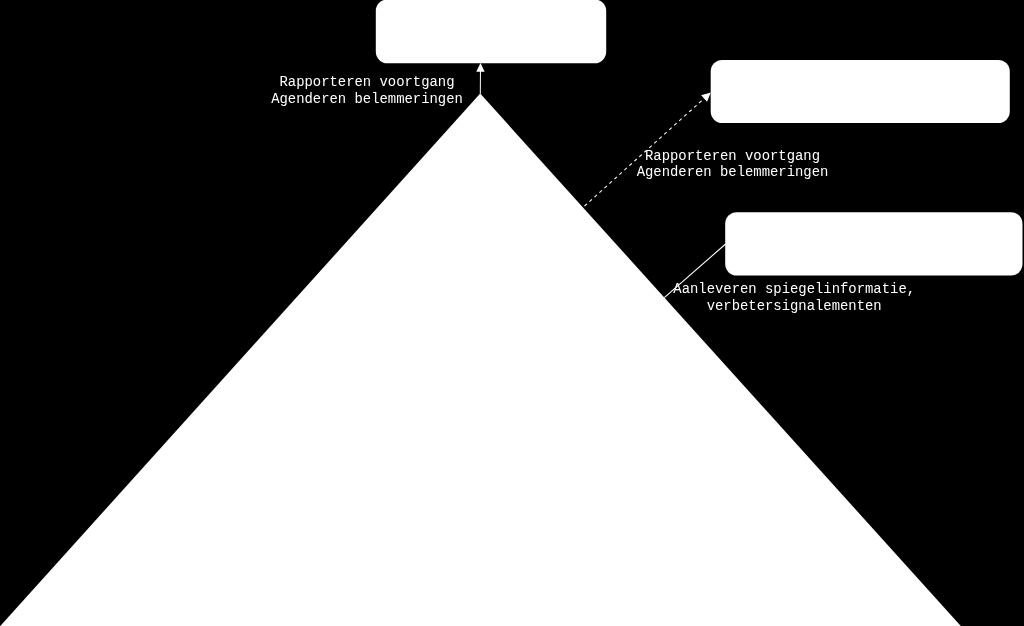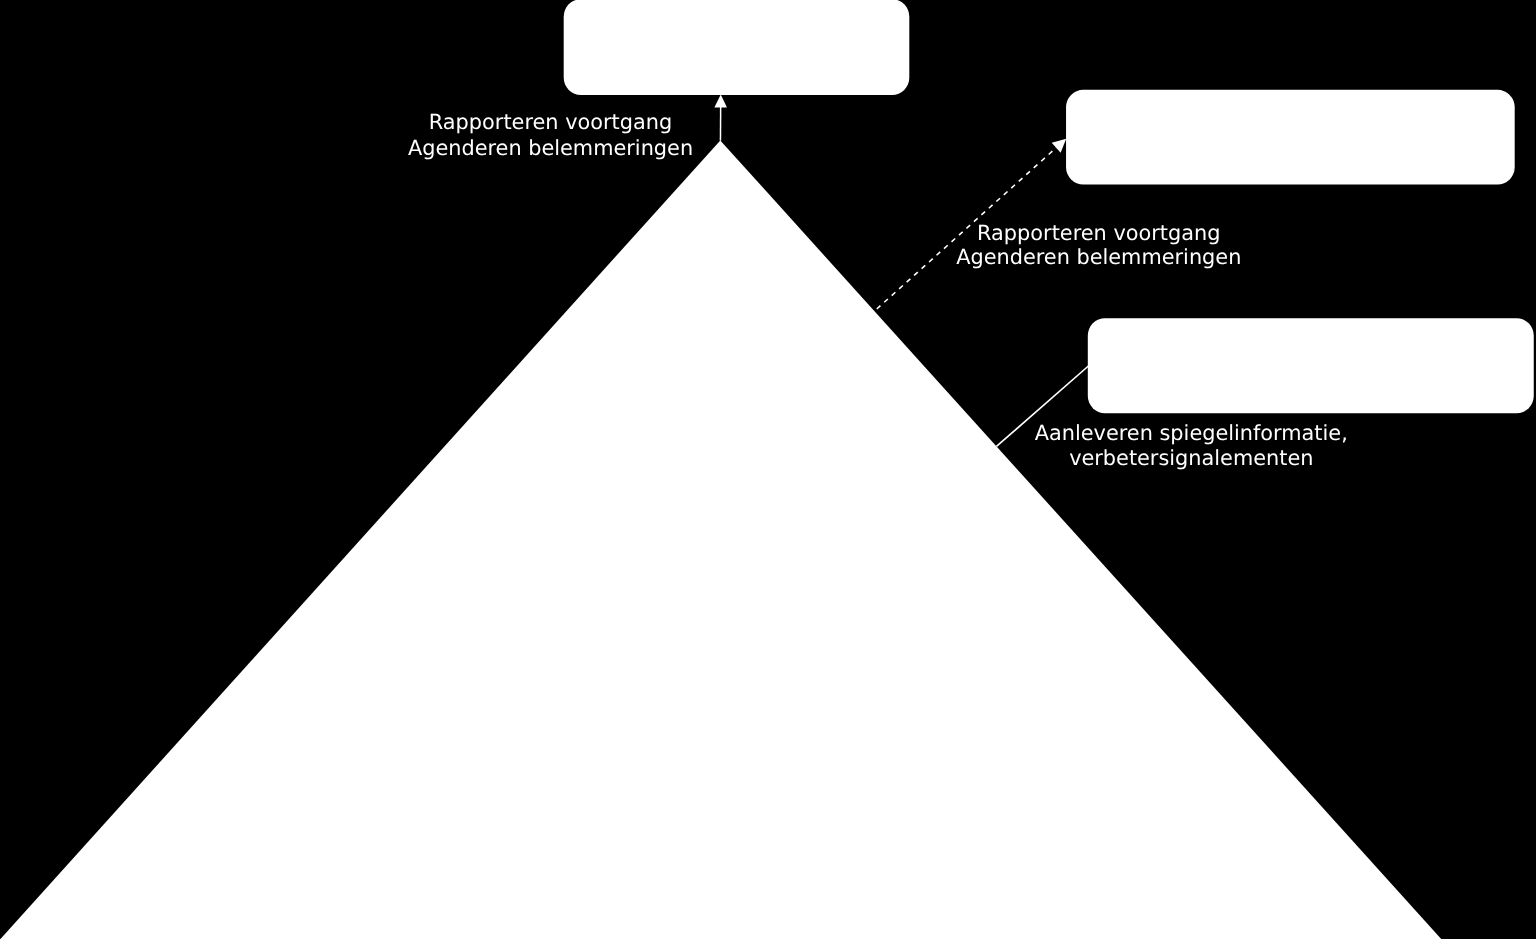--- a/index.html
+++ b/index.html
@@ -36,21 +36,21 @@
     width: 600px;
     color: #ffffff;
     font-family: "DejaVu Sans", sans-serif;
     font-size: 13.9px;
     line-height: 16.8px;
     text-align: center;
     white-space: nowrap;
     transform: translateZ(0);
     -webkit-font-smoothing: antialiased;
   }
-  .edge-label .line { white-space: nowrap; }
+  .edge-label .line { white-space: nowrap; font-family: Liberation Mono, monospace; }
   
   #label-top-connector          { left:  67.0px; top:  74.4px; }
   #label-upper-right-connector  { left: 432.5px; top: 147.6px; }
   #label-lower-right-connector  { left: 494.2px; top: 281.0px; }
 </style>
 </head>
 <body>
 
 <div id="page" style="background: rgb(0, 0, 0);">
 

